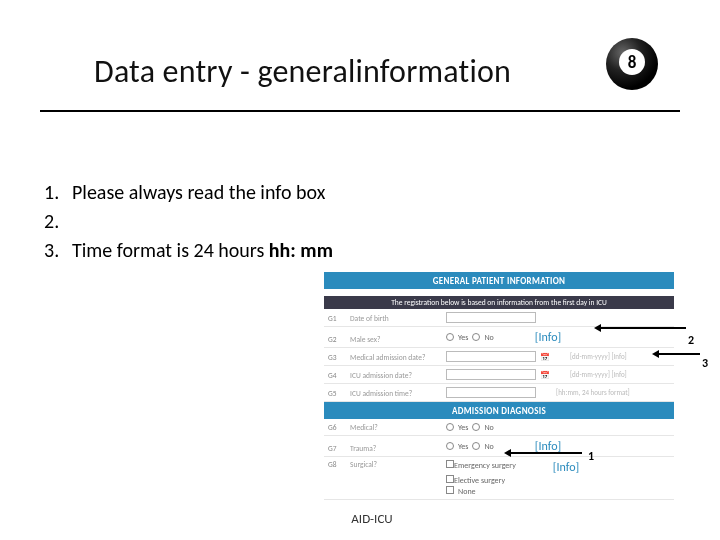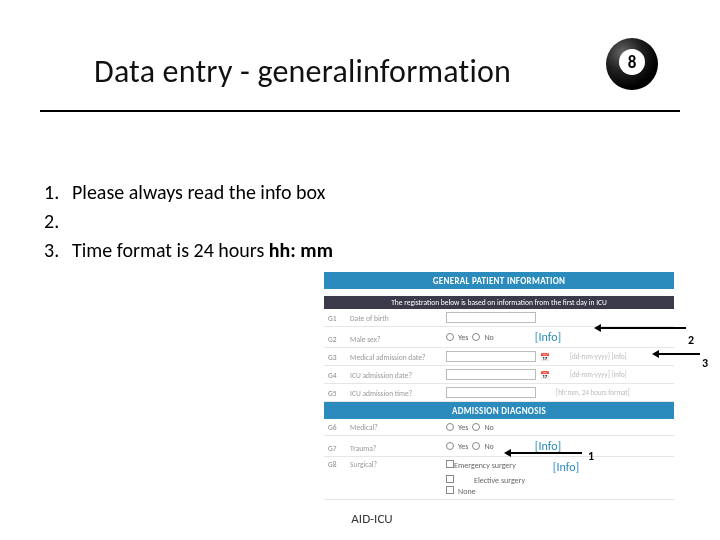--- a/index.html
+++ b/index.html
@@ -135,21 +135,21 @@
     </div>
     <div class="frow" style="align-items:flex-start">
       <span class="fcode">G8</span>
       <span class="flabel">Surgical?</span>
       <span class="fval" style="flex-direction:column;align-items:flex-start;gap:1px">
         <span style="display:flex;gap:0;align-items:flex-start">
             <span class="radsq"></span>
             <span>Emergency surgery</span>
             <span class="info">[Info]</span>
           </span>
-        <span style="display:flex;gap:20px;align-items:flex-start">
+        <span style="display:flex;gap:0;align-items:flex-start">
             <span class="radsq"></span>
             <span>Elective surgery</span>
           </span>
         <span style="display:flex;gap:4px;">
             <span class="radsq"></span>
             <span>None</span>
           </span>
       </span>
     </div>
   </div>

